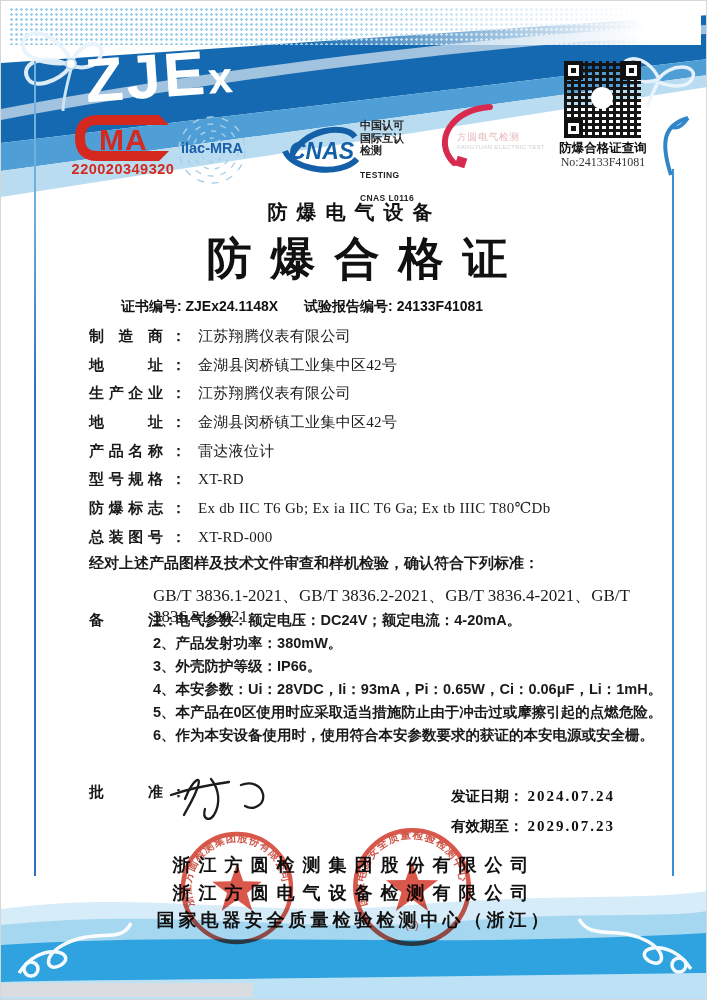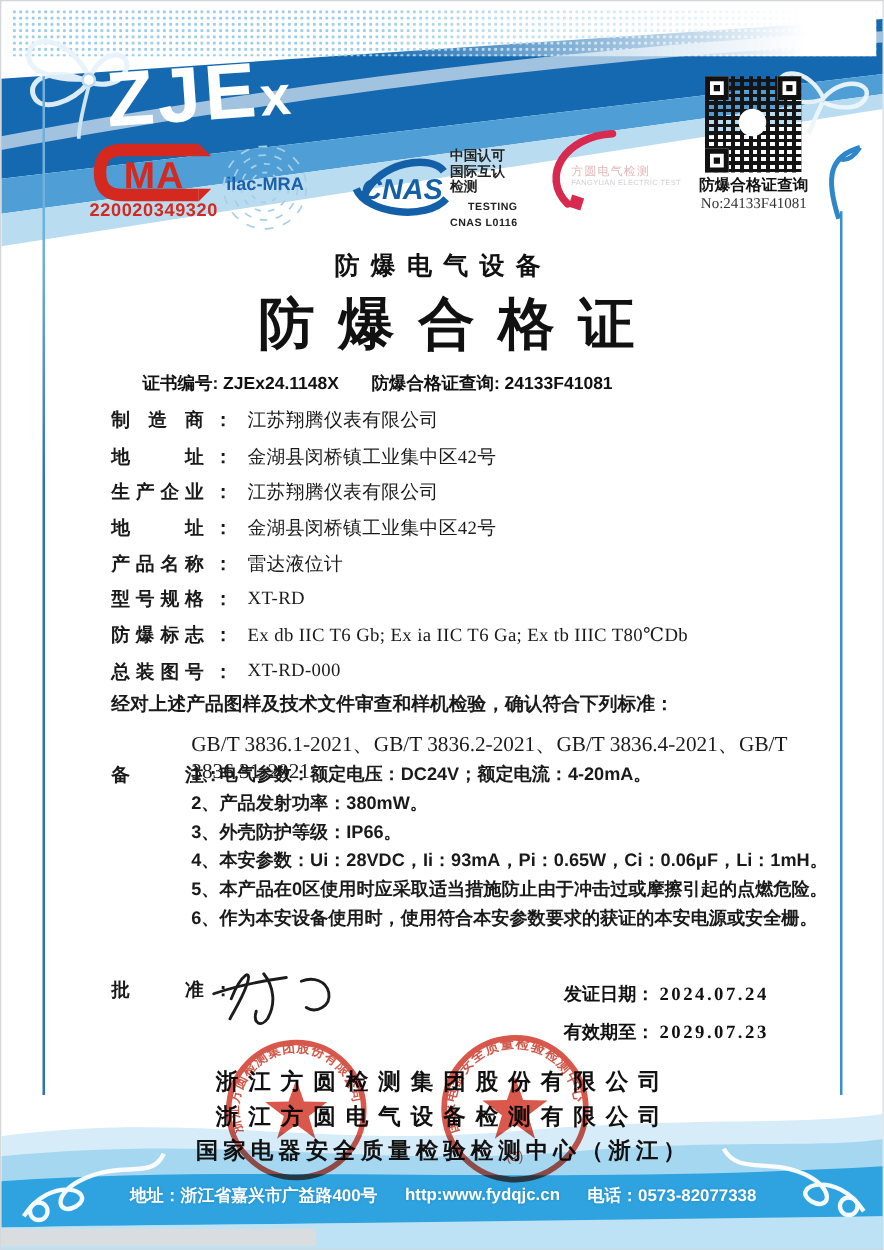--- a/index.html
+++ b/index.html
@@ -20,21 +20,21 @@
   
   .brand{left:84px;top:44px;font-size:62px;font-weight:bold;color:#fff;
     letter-spacing:3px;transform:rotate(-4deg);line-height:1;}
   .brand .small-x{font-size:44px;}
   
   .cma-num{left:62px;top:160px;width:120px;text-align:center;color:#d5281e;
     font-weight:bold;font-size:14.5px;letter-spacing:.5px;}
   .ilac-text{left:170px;top:139px;width:82px;text-align:center;font-weight:bold;
     font-size:14.5px;color:#1a5fa8;}
   .cnas-side{left:359px;top:118px;font-weight:bold;font-size:11px;line-height:12.5px;color:#222;}
-  .cnas-side .en{font-size:8.5px;line-height:10px;margin-top:3px;letter-spacing:.4px;text-align:right;}
+  .cnas-side .en{font-size:8.5px;line-height:10px;margin-top:13px;letter-spacing:.4px;}
   .fy-faint{left:456px;top:130px;font-size:9.5px;color:rgba(205,120,125,.55);letter-spacing:1px;}
   .fy-faint .l2{font-size:6px;color:rgba(160,160,170,.5);letter-spacing:.3px;}
   
   .qr{left:563px;top:60px;width:77px;height:77px;background:
       repeating-linear-gradient(0deg,#141414 0 3px,rgba(0,0,0,0) 3px 6px),
       repeating-linear-gradient(90deg,#141414 0 3px,rgba(0,0,0,0) 3px 7px);}
   .qr .hole{position:absolute;left:27px;top:26px;width:22px;height:22px;background:#fff;border-radius:50%;}
   .finder{position:absolute;width:19px;height:19px;border:4px solid #111;background:#fff;}
   .finder::after{content:"";position:absolute;left:3px;top:3px;width:5px;height:5px;background:#111;}
   .qr-cap{left:551px;top:139px;width:102px;text-align:center;font-weight:bold;font-size:12.5px;color:#111;}
@@ -170,21 +170,21 @@
   <div class="abs qr-no">No:24133F41081</div>
 
   <div class="abs subtitle">防爆电气设备</div>
   <div class="abs maintitle">防爆合格证</div>
   <div class="abs certline">
     <span>
       <span>证书编号:</span>
       <span>ZJEx24.1148X</span>
     </span>
     <span>
-      <span>防爆合格证查询:</span>
+      <span>试验报告编号:</span>
       <span>24133F41081</span>
     </span>
   </div>
 
   <div class="abs fields">
     <div class="frow">
       <span class="flabel">制造商</span>
         <span class="fcolon">：</span>
       <span class="fvalue">江苏翔腾仪表有限公司</span>
     </div>
@@ -275,25 +275,20 @@
       <path d="M690,108 C668,74 630,88 648,100 C662,108 668,92 646,80 C616,64 590,80 578,58"></path>
       <circle cx="678" cy="104" r="7"></circle>
     </g>
   </svg>
 
   <div class="abs companies">
     <div class="csp">浙江方圆检测集团股份有限公司</div>
     <div class="csp">浙江方圆电气设备检测有限公司</div>
     <div class="c3">国家电器安全质量检验检测中心（浙江）</div>
   </div>
-  <div class="abs addrbar">
-    <span>地址：浙江省嘉兴市广益路400号</span>
-    <span>http:www.fydqjc.cn</span>
-    <span>电话：0573-82077338</span>
-  </div>
 
   <svg class="abs stamp" style="left:175px;top:826px;" width="122" height="122" viewBox="0 0 140 140">
     <defs>
         <path id="arcL" d="M 21,90 A 53,53 0 1 1 119,90"></path>
       </defs>
     <circle cx="70" cy="70" r="62" fill="none" stroke="#d4392b" stroke-width="5"></circle>
     <polygon fill="#d4392b" points="70,42 77.1,62.3 98.5,62.7 81.4,75.7 87.6,96.3 70,83.4 52.4,96.3 58.6,75.7 41.5,62.7 62.9,62.3"></polygon>
     <text font-size="12" fill="#c93b2c" font-weight="bold" letter-spacing="1">
       <textPath href="#arcL">浙江方圆检测集团股份有限公司</textPath>
     </text>

